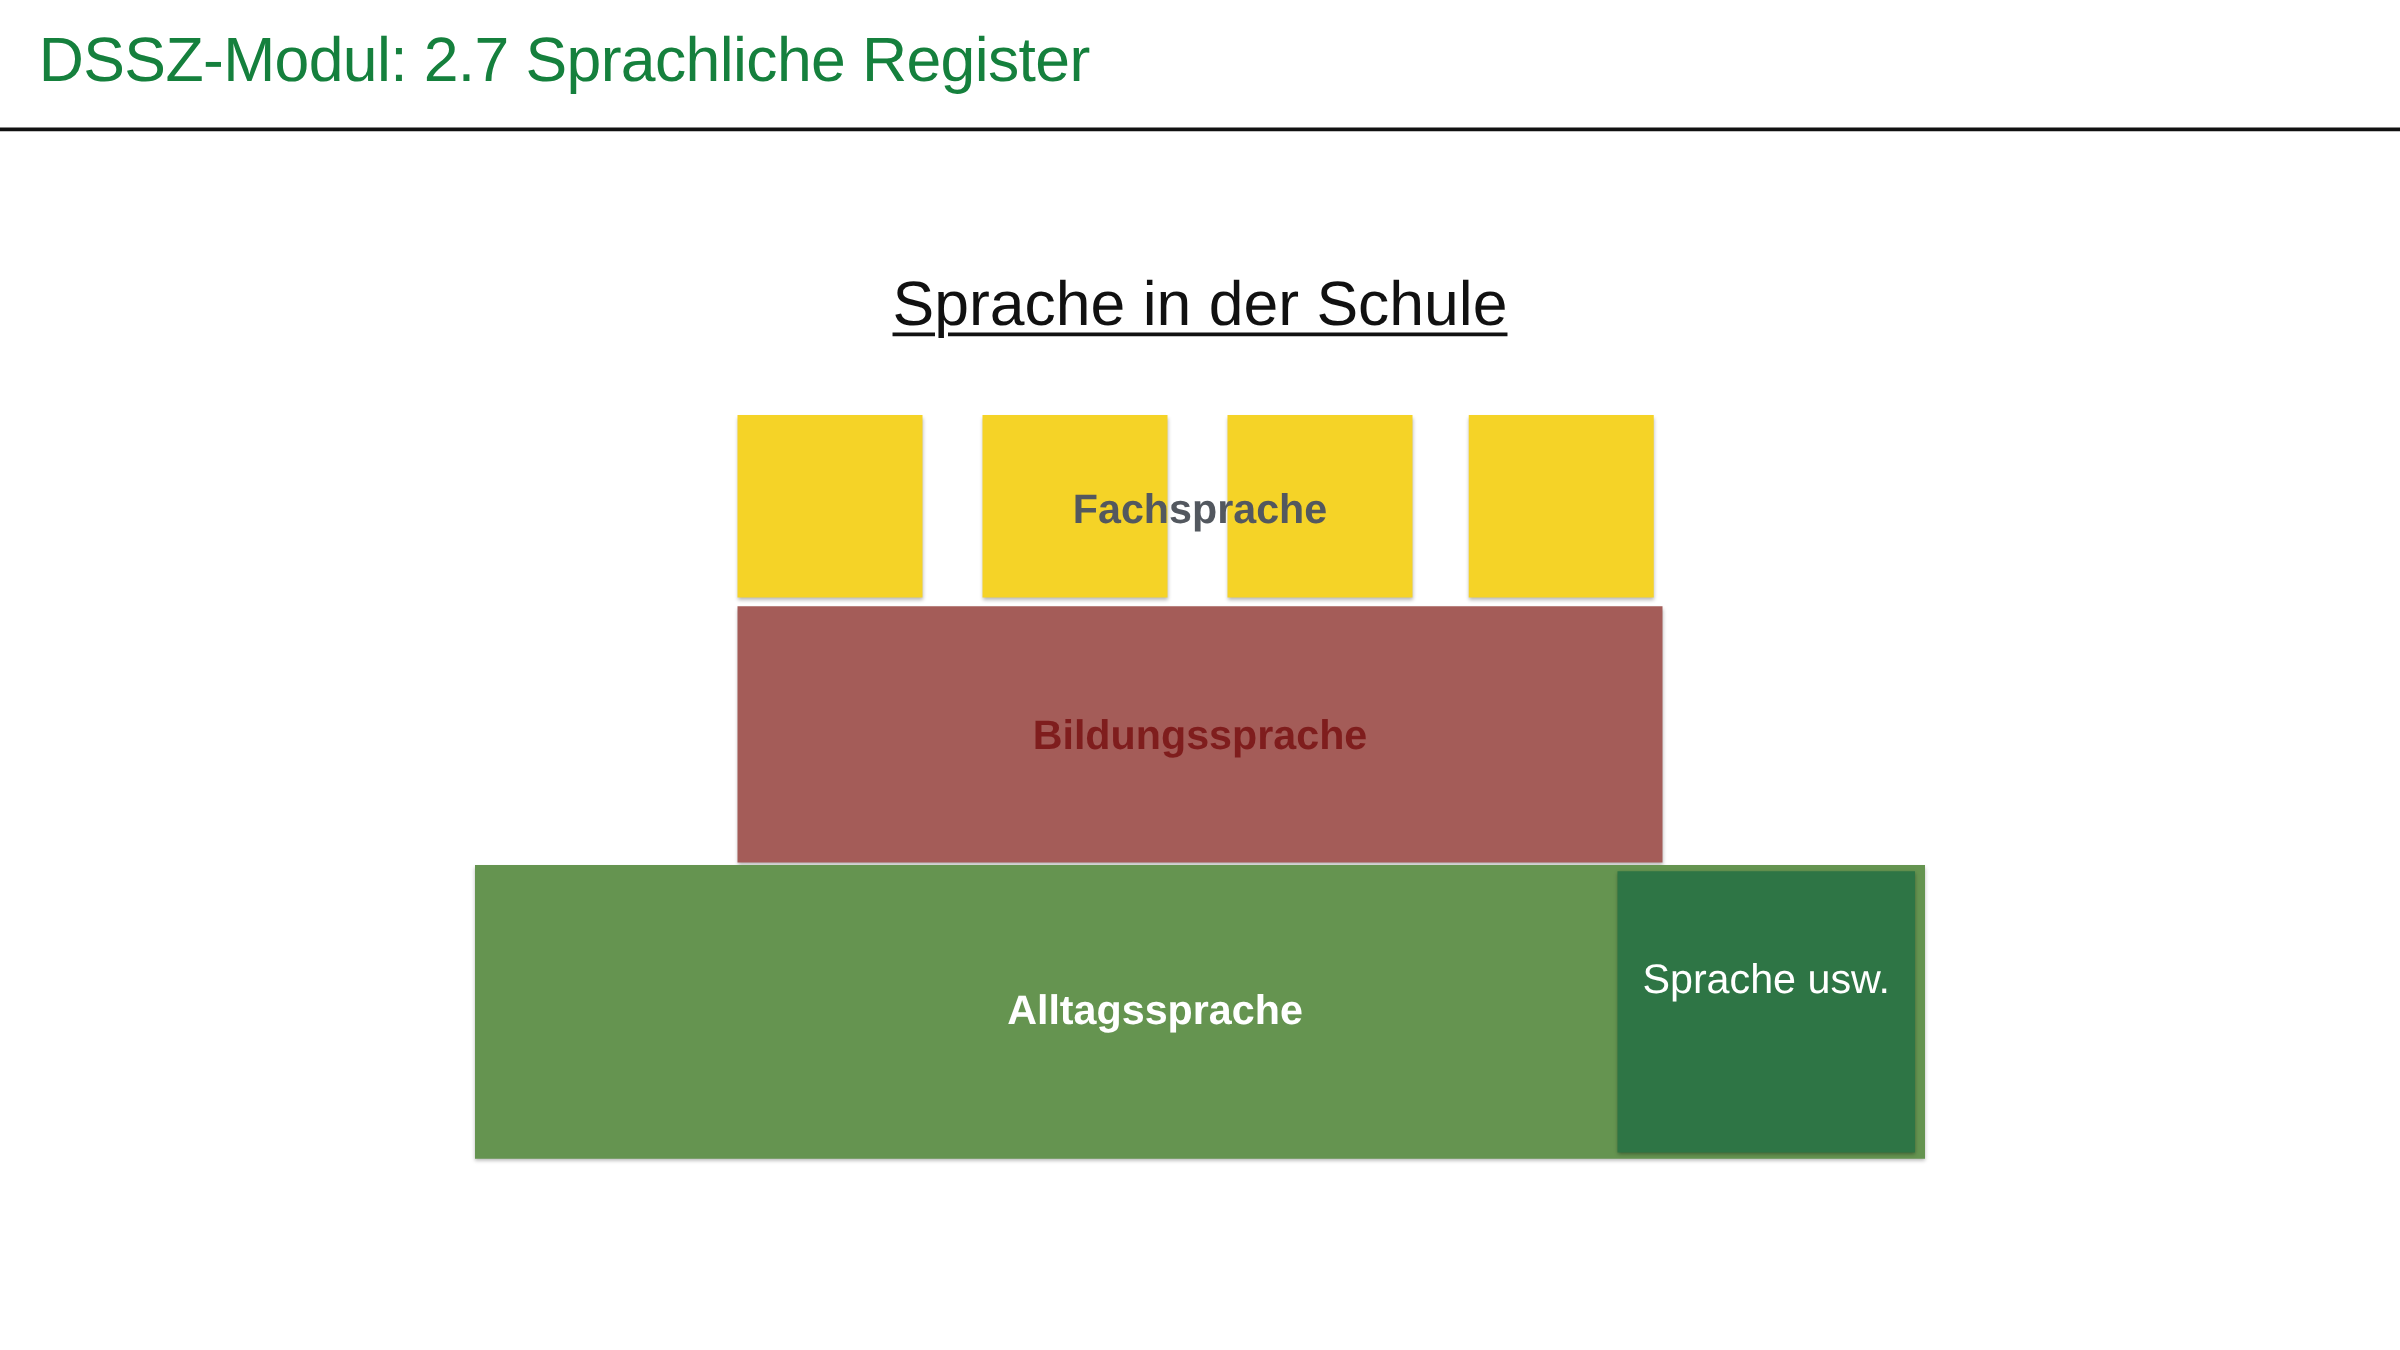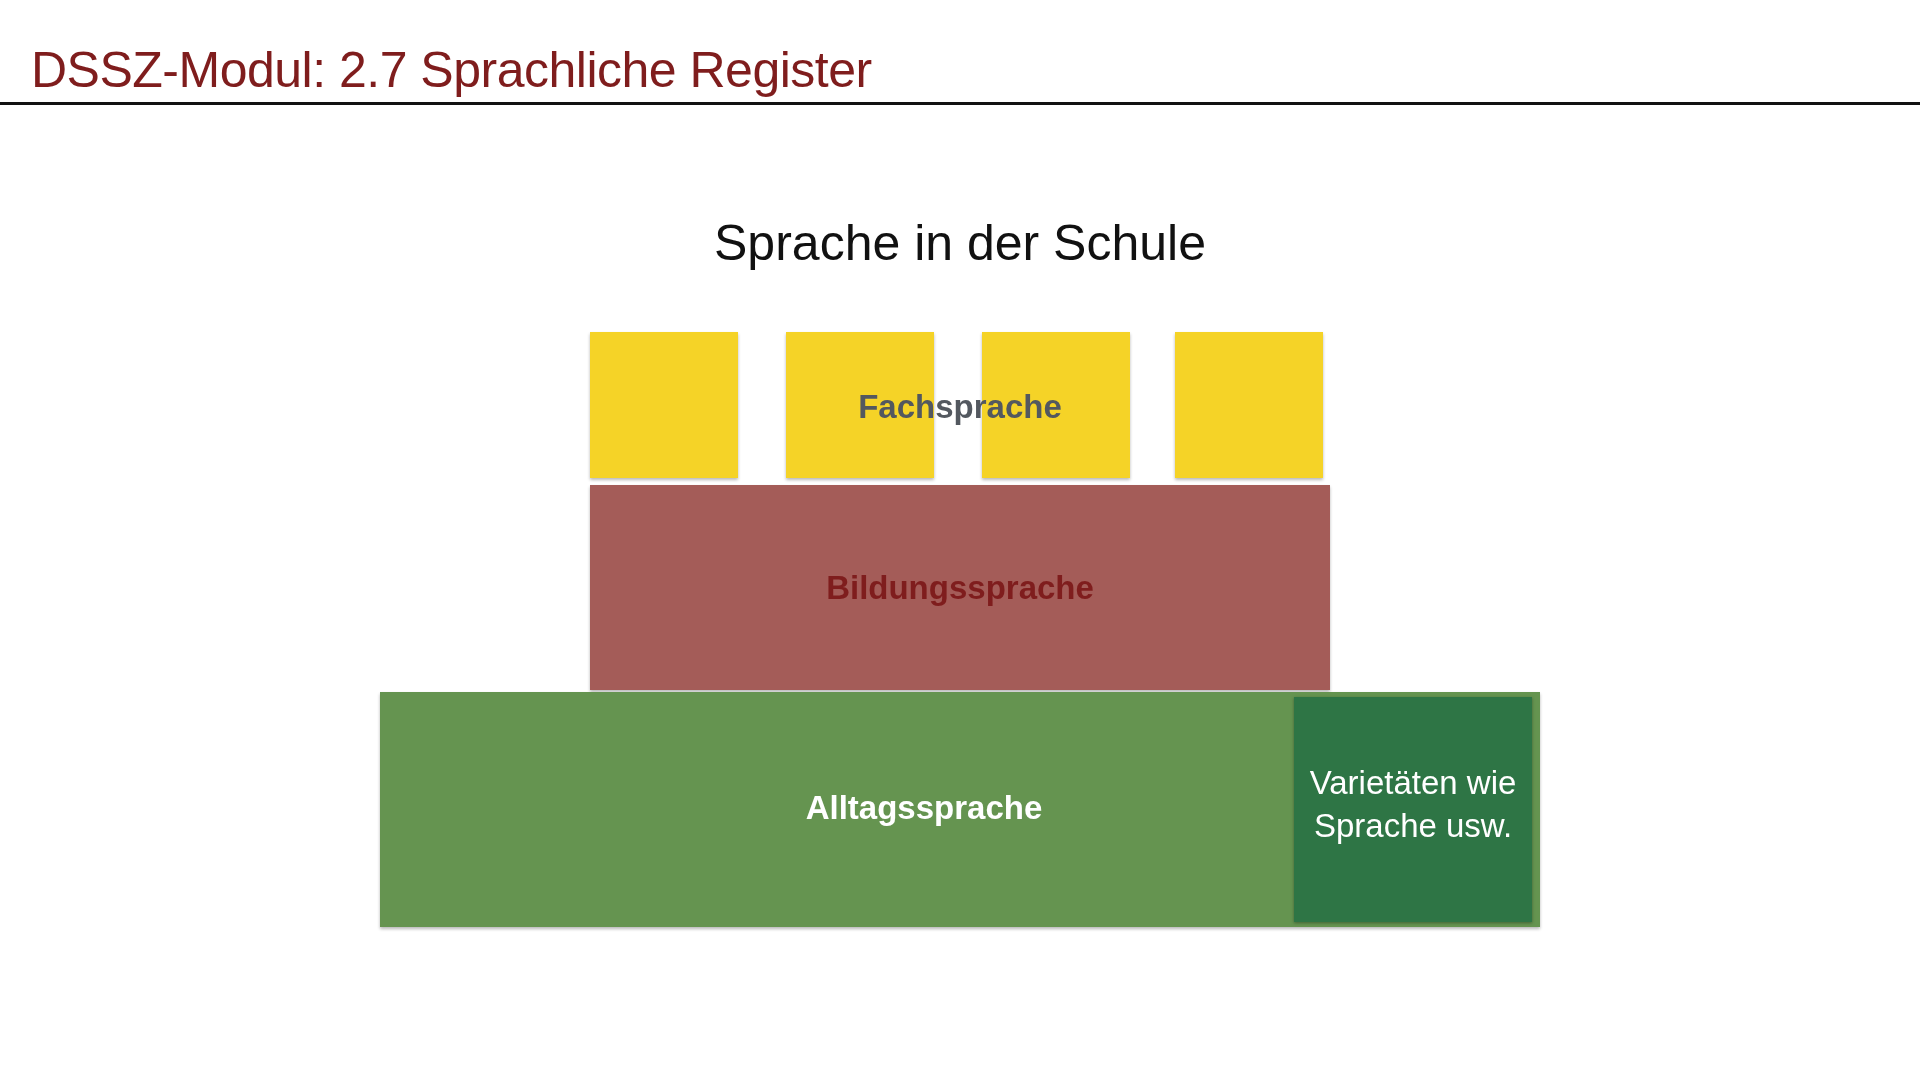--- a/index.html
+++ b/index.html
@@ -13,24 +13,24 @@
     }
     .slide {
       position: relative;
       width: 1920px;
       height: 1080px;
       background: #ffffff;
     }
     .slide-title {
       position: absolute;
       left: 31px;
-      top: 40px;
+      top: 18px;
       font-size: 50px;
       font-weight: 400;
-      color: #7f1d1d;
+      color: #15803d;
       letter-spacing: -0.5px;
       line-height: 60px;
       white-space: nowrap;
     }
     .title-rule {
       position: absolute;
       left: 0;
       top: 102px;
       width: 1920px;
       height: 3px;
@@ -41,20 +41,21 @@
       left: 0;
       width: 1920px;
       top: 213px;
       text-align: center;
       font-size: 50px;
       font-weight: 400;
       color: #111111;
       line-height: 60px;
     }
     .diagram-heading span {
+      text-decoration: underline;
       text-decoration-thickness: 3px;
       text-underline-offset: 6px;
     }
     .block {
       position: absolute;
       box-shadow: 0 2px 3px rgba(0,0,0,0.28);
     }
     .yellow {
       background: #F5D327;
       top: 332px;
@@ -142,21 +143,20 @@
   <div class="block yellow" style="left:590px;"></div>
   <div class="block yellow" style="left:786px;"></div>
   <div class="block yellow" style="left:982px;"></div>
   <div class="block yellow" style="left:1175px;"></div>
 
   <div class="block red"></div>
 
   <div class="block green">
     <div class="darkgreen">
       <div class="varieties-text">
-        <div>Varietäten wie</div>
         <div>Sprache usw.</div>
       </div>
     </div>
   </div>
 
   <div class="label-bold label-fach">Fachsprache</div>
   <div class="label-bold label-bildung">Bildungssprache</div>
   <div class="label-bold label-alltag" style="left:-36px;">Alltagssprache</div>
 
 </div>

